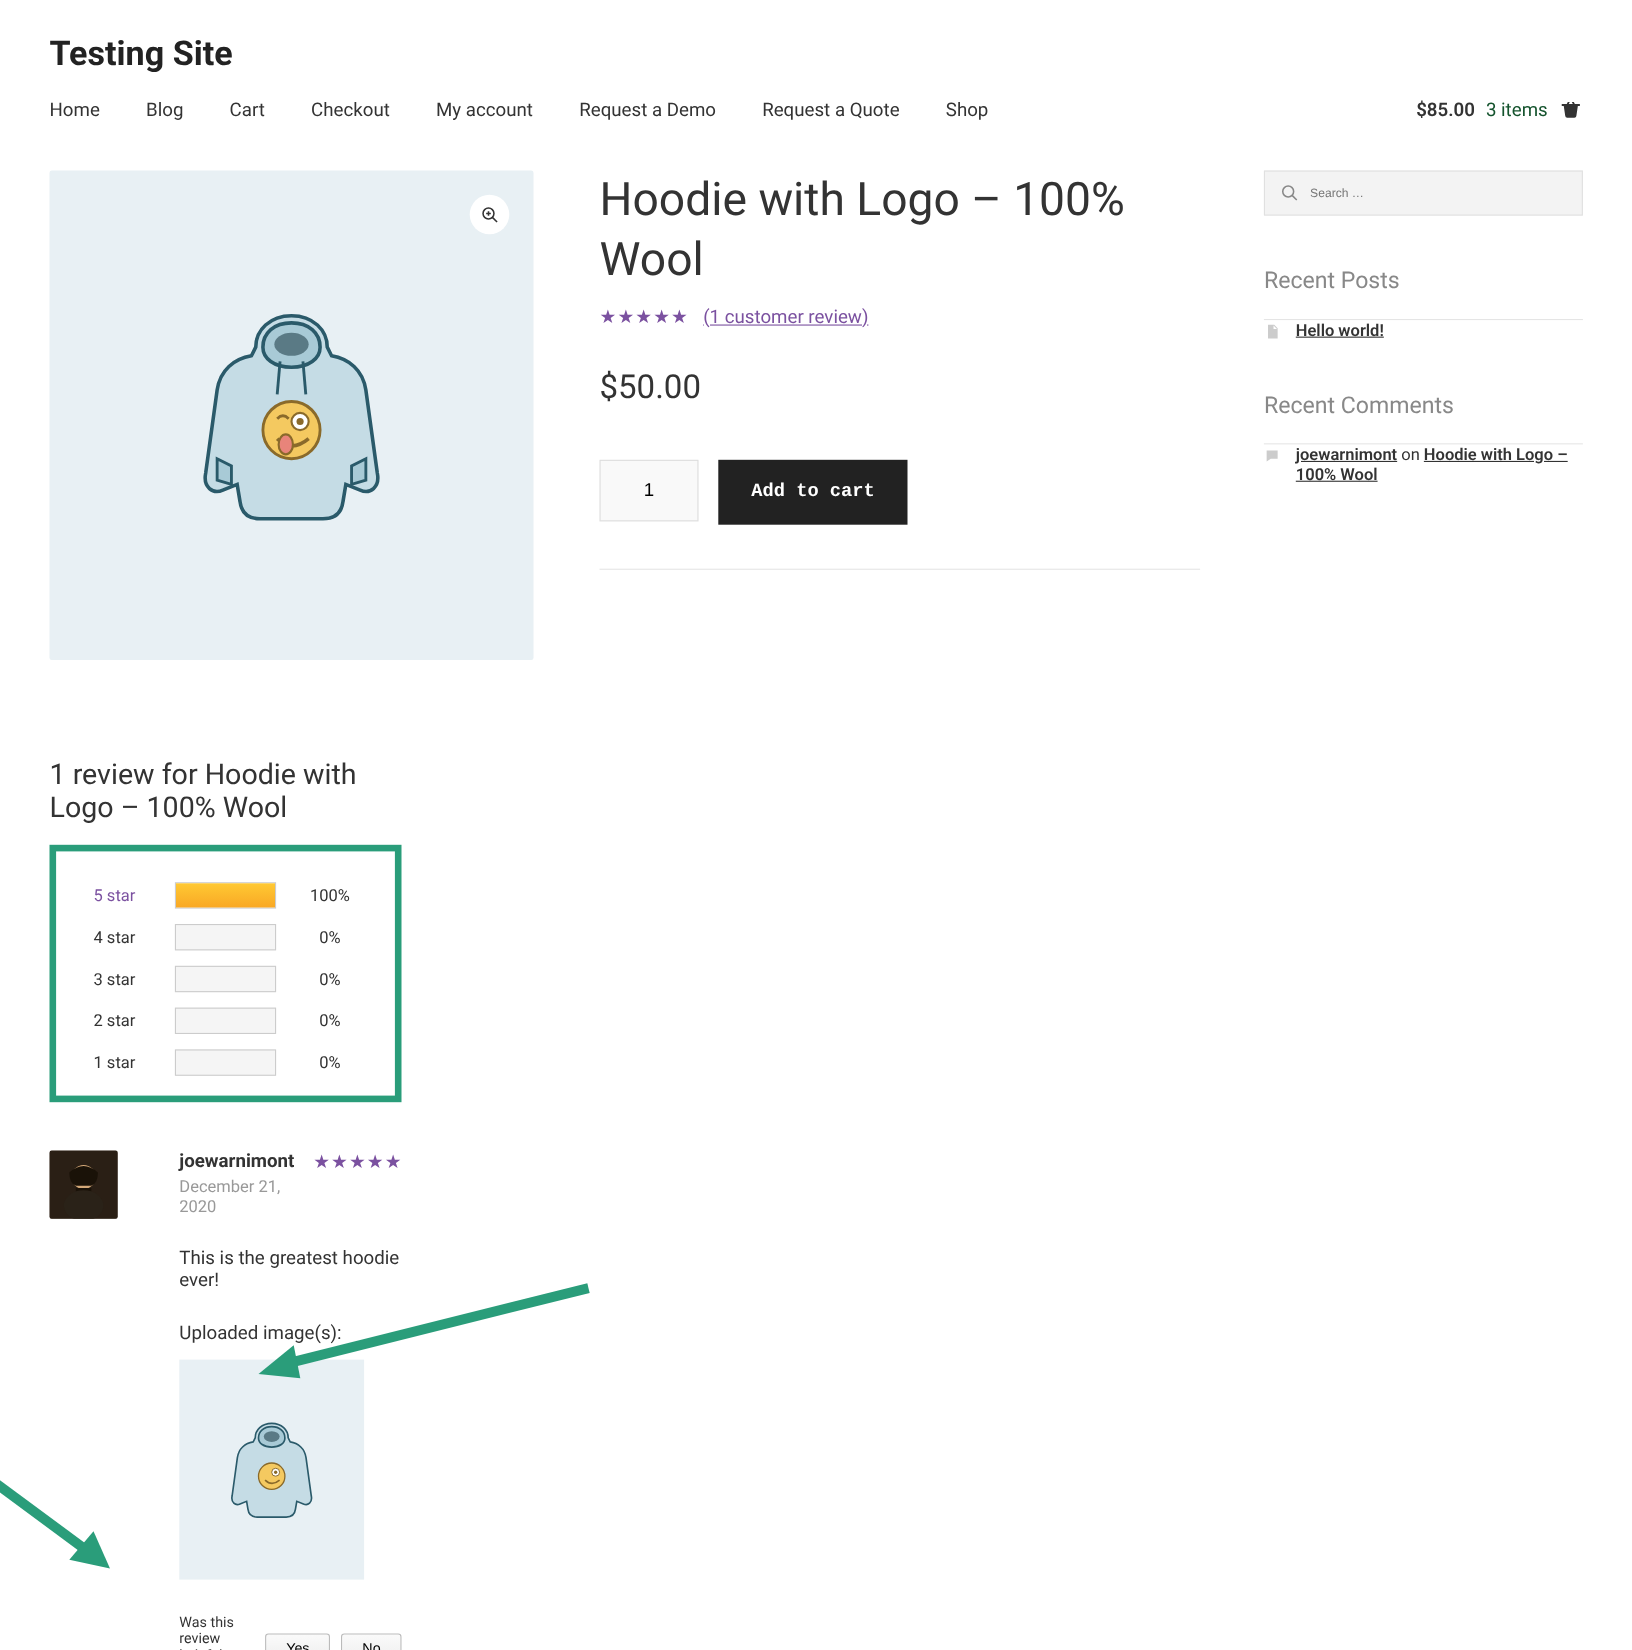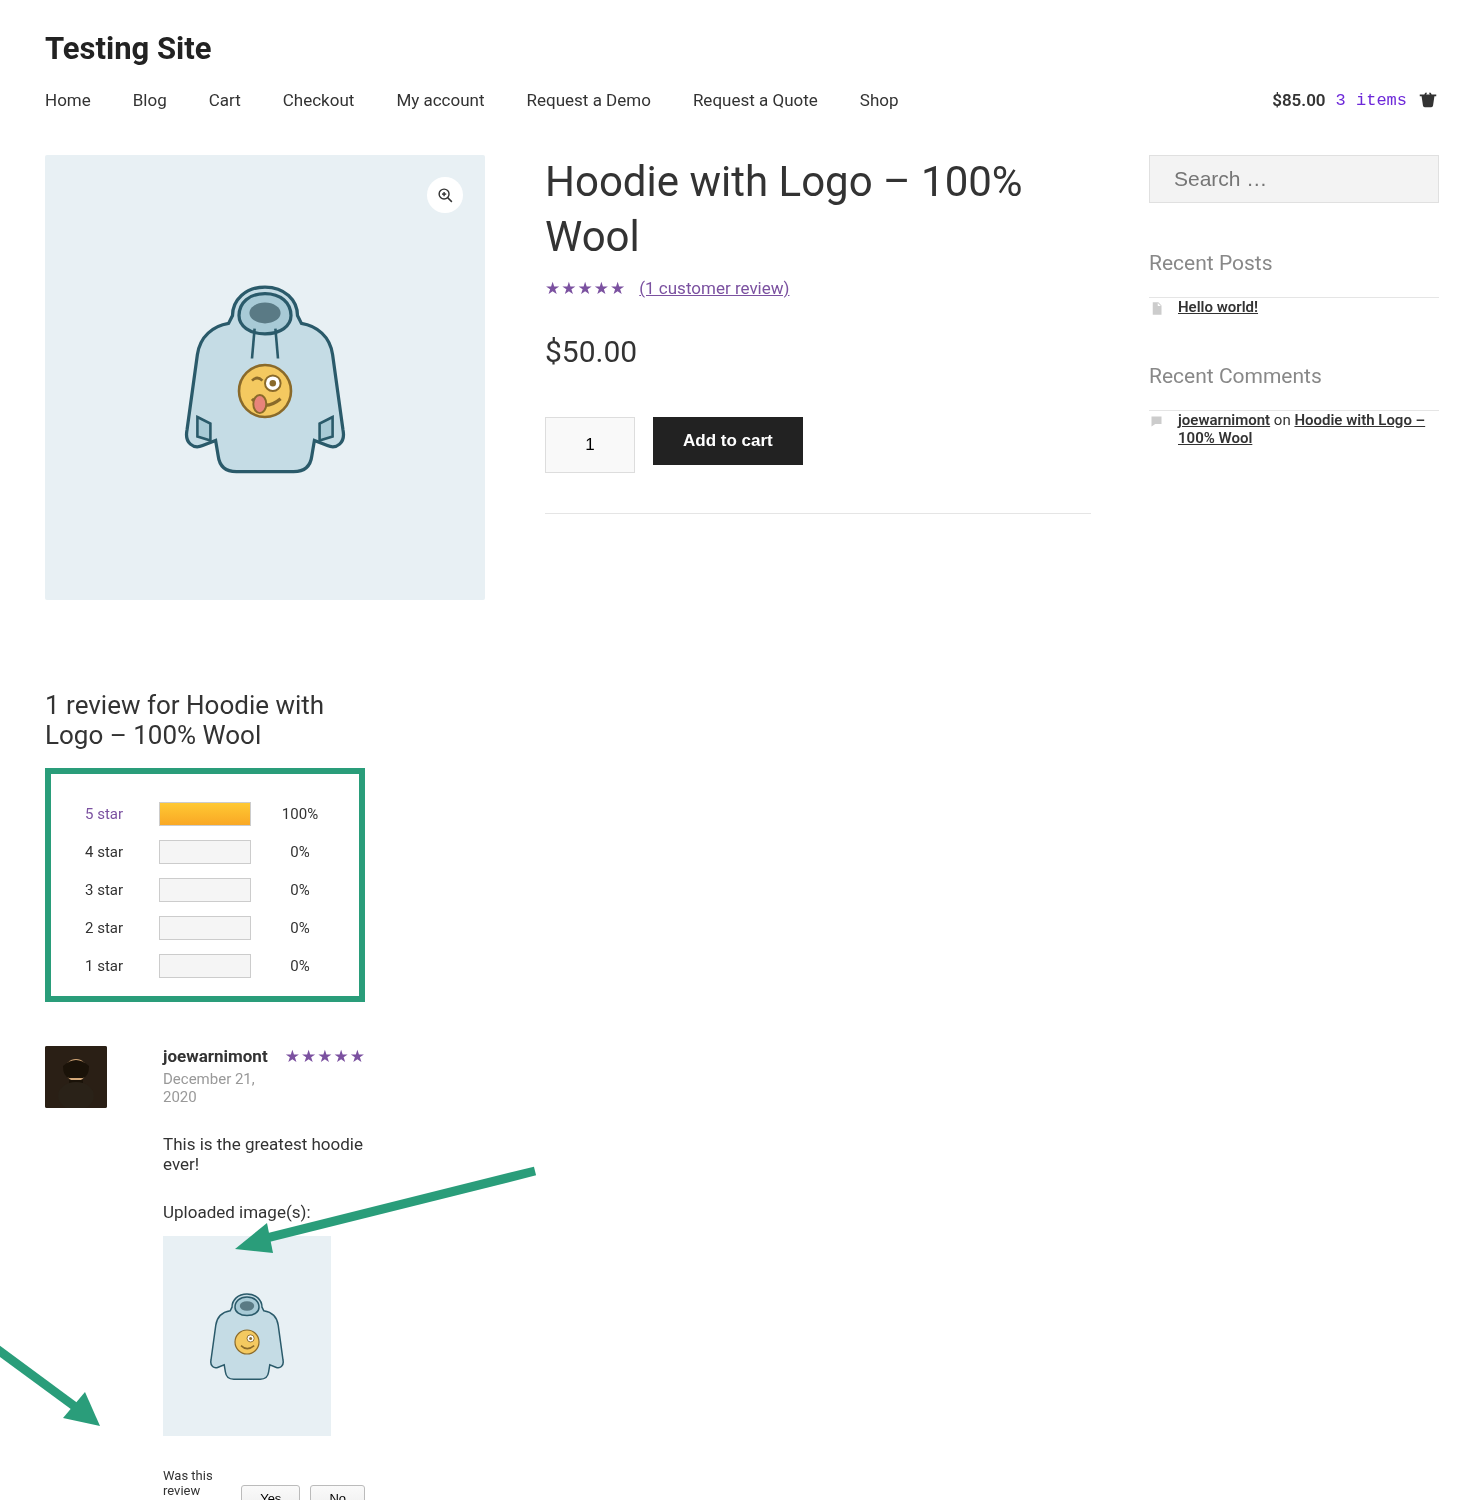--- a/index.html
+++ b/index.html
@@ -3,36 +3,36 @@
 <meta charset="utf-8">
 <style>
 * { box-sizing: border-box; margin: 0; padding: 0; }
 body { font-family: -apple-system, BlinkMacSystemFont, "Segoe UI", Roboto, sans-serif; color: #333; background: #fff; padding: 30px 45px; width: 1484px; }
 .site-title { font-size: 31px; font-weight: 700; color: #222; margin-bottom: 22px; }
 .header-row { display: flex; justify-content: space-between; align-items: center; margin-bottom: 44px; }
 .nav { display: flex; gap: 42px; }
 .nav a { color: #333; text-decoration: none; font-size: 17px; }
 .cart-info { display: flex; align-items: center; gap: 10px; font-size: 17px; }
 .cart-price { color: #333; font-weight: 600; }
-.cart-items { color: #6d28d9; font-family: Liberation Mono, monospace; }
+.cart-items { color: #14532d; }
 .basket-icon { width: 22px; height: 22px; }
 .container { display: grid; grid-template-columns: 1fr 290px; gap: 58px; }
 .main { display: grid; grid-template-columns: 440px 1fr; gap: 60px; }
 .image-box { position: relative; background: #e8f0f4; height: 445px; display: flex; align-items: center; justify-content: center; border-radius: 2px; }
 .zoom-icon { position: absolute; top: 22px; right: 22px; width: 36px; height: 36px; background: #fff; border-radius: 50%; display: flex; align-items: center; justify-content: center; font-size: 16px; }
 .hoodie-svg { width: 260px; height: 260px; }
 .product-title { font-size: 42px; font-weight: 400; color: #333; line-height: 1.3; margin-bottom: 14px; }
 .rating-row { display: flex; align-items: center; gap: 14px; margin-bottom: 36px; }
 .stars { display: flex; gap: 1px; }
 .star { color: #7b51a0; font-size: 17px; }
 .review-link { color: #7b51a0; text-decoration: underline; font-size: 17px; }
 .price { font-size: 30px; color: #333; margin-bottom: 48px; }
 .add-row { display: flex; gap: 18px; margin-bottom: 40px; }
 .qty-input { width: 90px; height: 56px; border: 1px solid #ddd; background: #f9f9f9; text-align: center; font-size: 17px; }
-.add-btn { background: #222; color: #fff; border: none; padding: 0 30px; height: 48px; font-size: 17px; font-weight: 600; cursor: pointer; }
+.add-btn { background: #222; color: #fff; border: none; padding: 0 30px; height: 59px; font-size: 17px; font-weight: 600; cursor: pointer; font-family: Liberation Mono, monospace; }
 .divider { border-top: 1px solid #e5e5e5; margin-top: 10px; }
 .tabs-reviews { grid-column: 1 / -1; display: grid; grid-template-columns: 320px 1fr; gap: 60px; margin-top: 30px; }
 .tabs { }
 .tab { padding: 20px 0; border-bottom: 1px solid #e5e5e5; border-top: 1px solid #e5e5e5; font-size: 17px; color: #333; display: flex; justify-content: space-between; align-items: center; cursor: pointer; }
 .tab:first-child { color: #7b51a0; }
 .tab + .tab { border-top: none; }
 .chevron { font-size: 13px; color: #333; }
 .reviews { }
 .reviews-title { font-size: 26px; font-weight: 400; color: #333; margin-bottom: 18px; }
 .rating-box { border: 6px solid #2a9d7a; padding: 28px 34px 18px; margin-bottom: 40px; position: relative; }
@@ -48,21 +48,21 @@
 .review-head { display: flex; justify-content: space-between; align-items: flex-start; }
 .reviewer { font-weight: 700; font-size: 17px; color: #333; }
 .review-date { color: #999; font-size: 15px; margin-top: 4px; }
 .review-body { font-size: 17px; color: #333; margin-top: 28px; }
 .uploaded-label { font-size: 17px; color: #333; margin-top: 28px; margin-bottom: 14px; }
 .uploaded-img { width: 168px; height: 200px; background: #e8f0f4; display: flex; align-items: center; justify-content: center; }
 .helpful-row { display: flex; align-items: center; gap: 10px; margin-top: 32px; font-size: 13px; color: #333; }
 .helpful-btn { border: 1px solid #bbb; background: linear-gradient(#fafafa, #eee); padding: 5px 18px; font-size: 13px; border-radius: 3px; cursor: pointer; }
 .sidebar { }
 .search-box { display: flex; align-items: center; background: #f3f3f3; border: 1px solid #e0e0e0; padding: 11px 14px; margin-bottom: 48px; }
-.search-box input { border: none; background: transparent; flex: 1; font-size: 21px; outline: none; color: #6d28d9; }
+.search-box input { border: none; background: transparent; flex: 1; font-size: 11px; outline: none; color: #6d28d9; }
 .search-icon { width: 17px; height: 17px; margin-right: 10px; }
 .widget-title { font-size: 21px; color: #888; font-weight: 400; margin-bottom: 22px; }
 .widget { border-top: 1px solid #e5e5e5; margin-bottom: 48px; }
 .widget-item { display: flex; align-items: flex-start; gap: 14px; font-size: 15px; color: #333; }
 .widget-item a { color: #333; text-decoration: underline; font-weight: 600; }
 .doc-icon, .comment-icon { width: 15px; height: 15px; color: #ccc; flex-shrink: 0; margin-top: 3px; }
 .on-txt { color: #333; }
 .arrow { position: absolute; }
 </style>
 </head>

